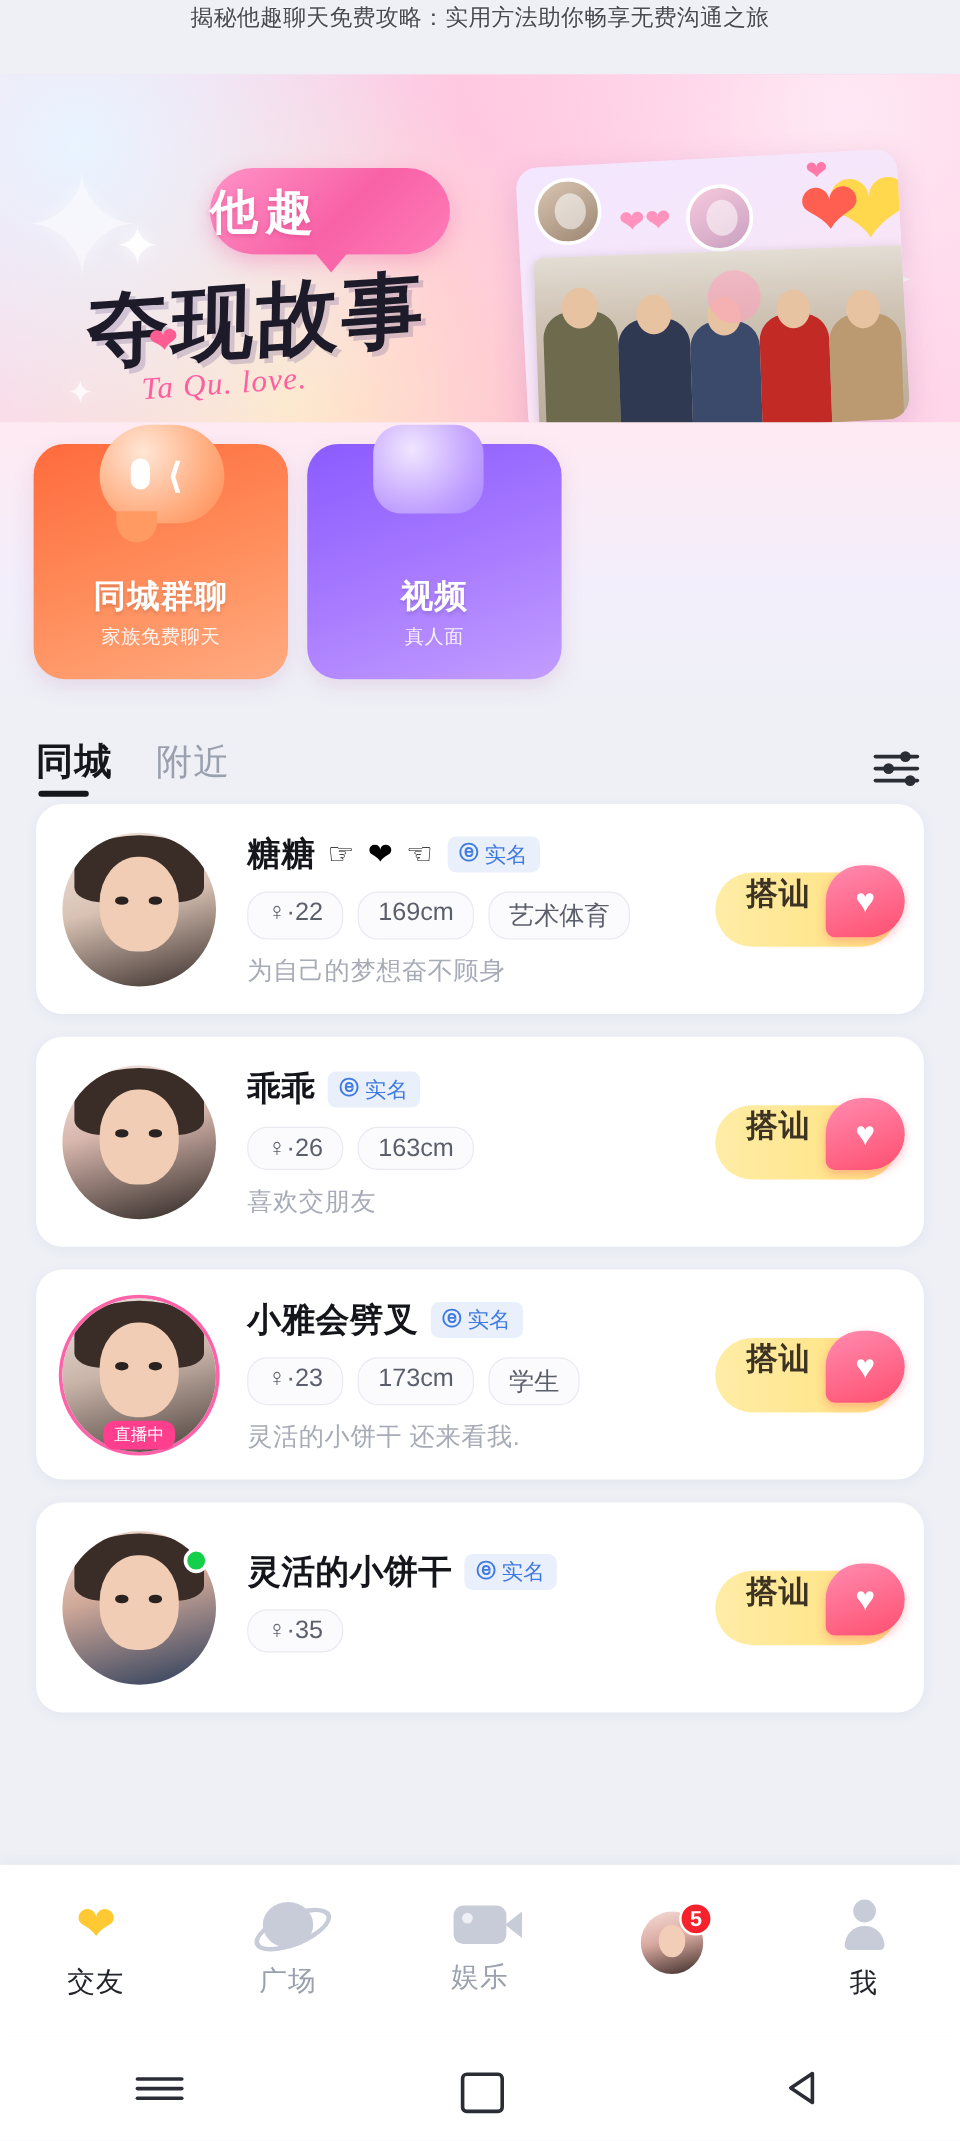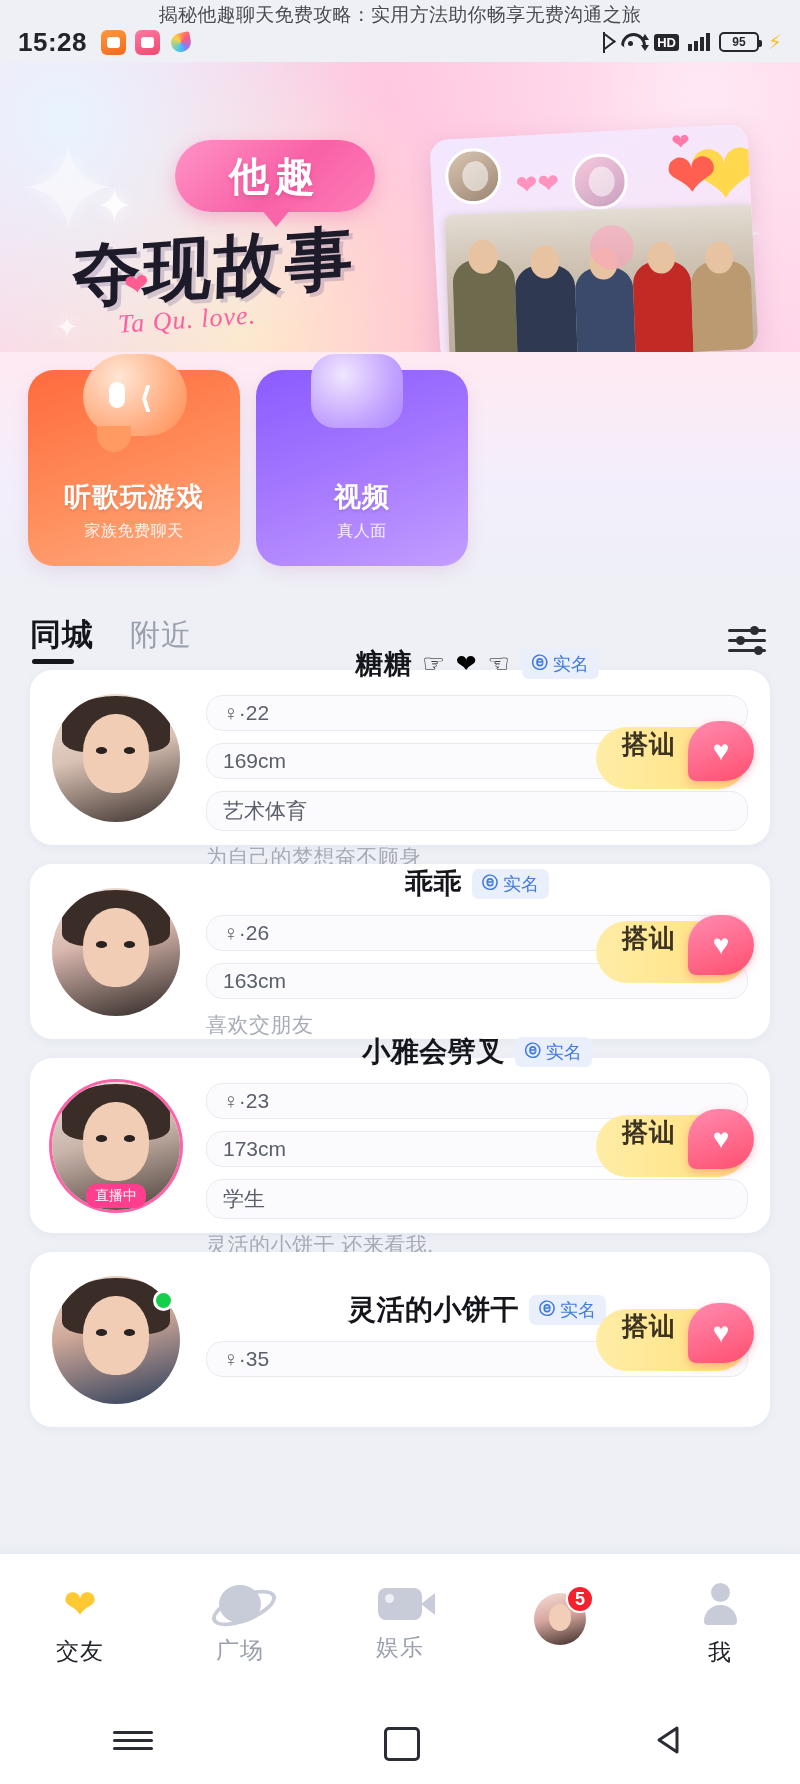--- a/index.html
+++ b/index.html
@@ -143,21 +143,21 @@
   .sp2 { left: 96px; top: 118px; font-size: 44px; }
   .sp3 { left: 730px; top: 150px; font-size: 38px; opacity:.85; }
   .sp4 { left: 56px; top: 250px; font-size: 26px; opacity:.75; }
 
   .bubble-logo {
     position:absolute; left: 175px; top: 78px;
     width: 200px; height: 72px;
     border-radius: 36px;
     background: linear-gradient(135deg,#ff93c6 0%, #f861a6 55%, #ff7cb8 100%);
     box-shadow: 0 6px 18px rgba(240,90,160,.35);
-    display:flex; align-items:center; justify-content:center;
+    display:flex; align-items:center; 
   }
   .bubble-logo span {
     font-size: 40px; font-weight: bold; color:#fff; letter-spacing: 6px;
     text-shadow: 0 2px 4px rgba(200,40,110,.35);
   }
   .bubble-logo::after{
     content:""; position:absolute; left:50%; bottom:-15px; margin-left:-14px;
     width:0;height:0; border-left:15px solid transparent; border-right:15px solid transparent;
     border-top:18px solid #f965a9;
   }
@@ -316,30 +316,30 @@
   .live-badge {
     position:absolute; left:50%; transform:translateX(-50%); bottom:2px;
     background:#ff3f8e; color:#fff; font-size:14px; padding: 3px 9px; border-radius:10px;
     white-space:nowrap;
   }
   .online-dot {
     position:absolute; right:6px; top:14px; width:21px; height:21px; border-radius:50%;
     background:#14cf4a; border:3px solid #fff;
   }
   .uinfo { flex:1; padding-left: 26px; }
-  .uname-row { display:flex; align-items:center; gap:10px; margin-bottom: 12px; justify-content: center; }
+  .uname-row { display:flex; align-items:center; gap:10px; margin-bottom: 12px; }
   .uname { font-size: 28px; font-weight:bold; color:#15161b; letter-spacing:.5px; }
   .uname-emoji { font-size:25px; letter-spacing:2px; }
   .verify {
     display:flex; align-items:center; gap:5px;
     background:#e9effb; color:#3f7ae0; font-size:18px;
     border-radius: 7px; padding: 3px 10px;
   }
   .verify .vic { font-size:16px; font-weight:bold; }
-  .tags { display:flex; gap:12px; margin-bottom: 12px; flex-wrap:wrap;flex-direction:column; }
+  .tags { display:flex; gap:12px; margin-bottom: 12px; flex-wrap:wrap; }
   .tag {
     border:1.5px solid #e8eaf0; border-radius: 17px; padding: 5px 16px;
     font-size: 21px; color:#5b5f6b; background:#fbfbfd;
   }
   .ubio { font-size: 21px; color:#a6abb6; letter-spacing:.5px; }
   .chat-btn {
     position:absolute; right: 22px; top: 50%; transform: translateY(-50%);
     width: 152px; height: 62px; border-radius: 31px;
     background: linear-gradient(90deg,#ffeda6,#ffe07d);
     display:flex; align-items:flex-start; padding-left: 26px;
@@ -407,46 +407,20 @@
     border-top:14px solid transparent; border-bottom:14px solid transparent; border-right:22px solid transparent;
     border-right-color: transparent; }
   .sn-back svg { position:absolute; left:16px; top:7px; }
 </style>
 </head>
 <body>
 
 <div class="phone">
   <div class="screen">
 
-    <div class="statusbar">
-      <div class="sb-time">15:28</div>
-      <div class="sb-left-icons">
-        <div class="sb-appicon i1"></div>
-        <div class="sb-appicon i2"></div>
-        <div class="sb-appicon i3"></div>
-      </div>
-      <div class="sb-spacer"></div>
-      <div class="sb-right">
-        <div class="ic-bt"></div>
-        <div class="ic-wifi">
-            <span class="arrows"></span>
-          </div>
-        <div class="ic-hd">HD</div>
-        <div class="ic-sig">
-            <i></i>
-            <i></i>
-            <i></i>
-            <i></i>
-          </div>
-        <div class="ic-batt">
-          <span>95</span>
-        </div>
-        <div class="ic-bolt">⚡</div>
-      </div>
-    </div>
 
     <div class="banner">
       <div class="sparkle sp1">✦</div>
       <div class="sparkle sp2">✦</div>
       <div class="sparkle sp3">✦</div>
       <div class="sparkle sp4">✦</div>
 
       <div class="bubble-logo">
         <span>他趣</span>
       </div>
@@ -480,21 +454,21 @@
 
     <div class="features">
 
 
       <div class="fcard c2">
         <div class="f-art">
           <div class="blob"></div>
           <div class="pill-eye"></div>
           <div class="lt-mark">⟨</div>
         </div>
-        <div class="f-title">听歌玩游戏</div>
+        <div class="f-title">同城群聊</div>
         <div class="f-sub">家族免费聊天</div>
       </div>
 
 
       <div class="fcard c4">
         <div class="f-art">
           <div class="blob"></div>
 
         </div>
         <div class="f-title">视频</div>

